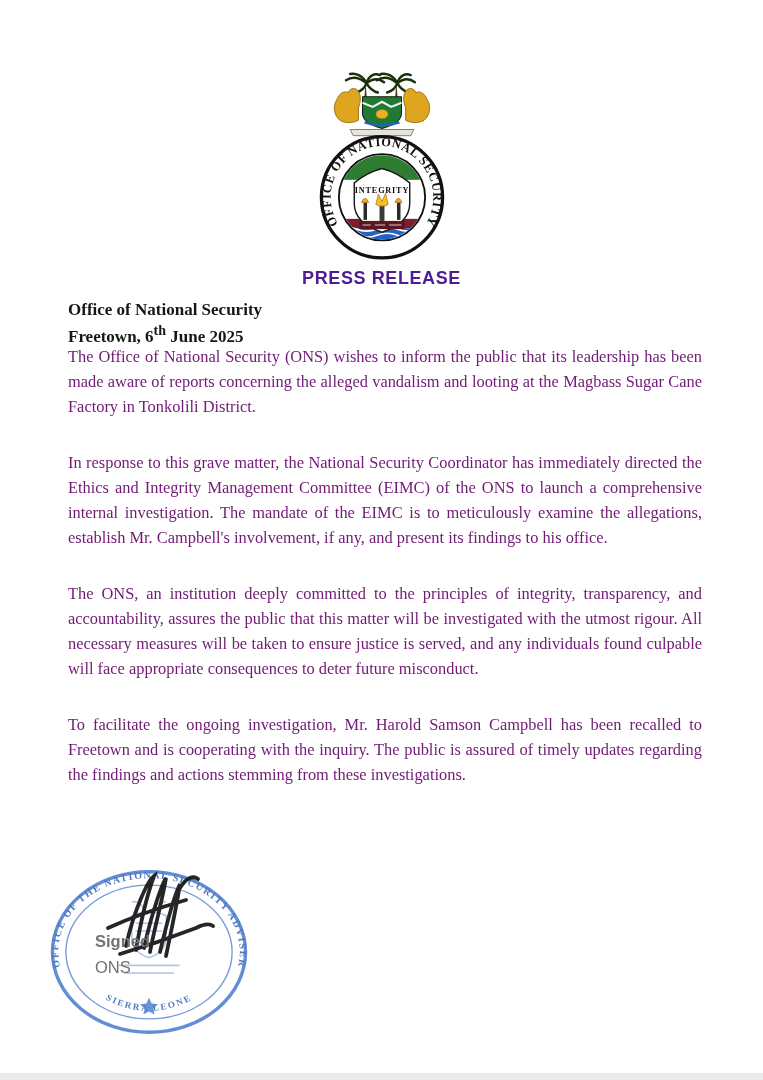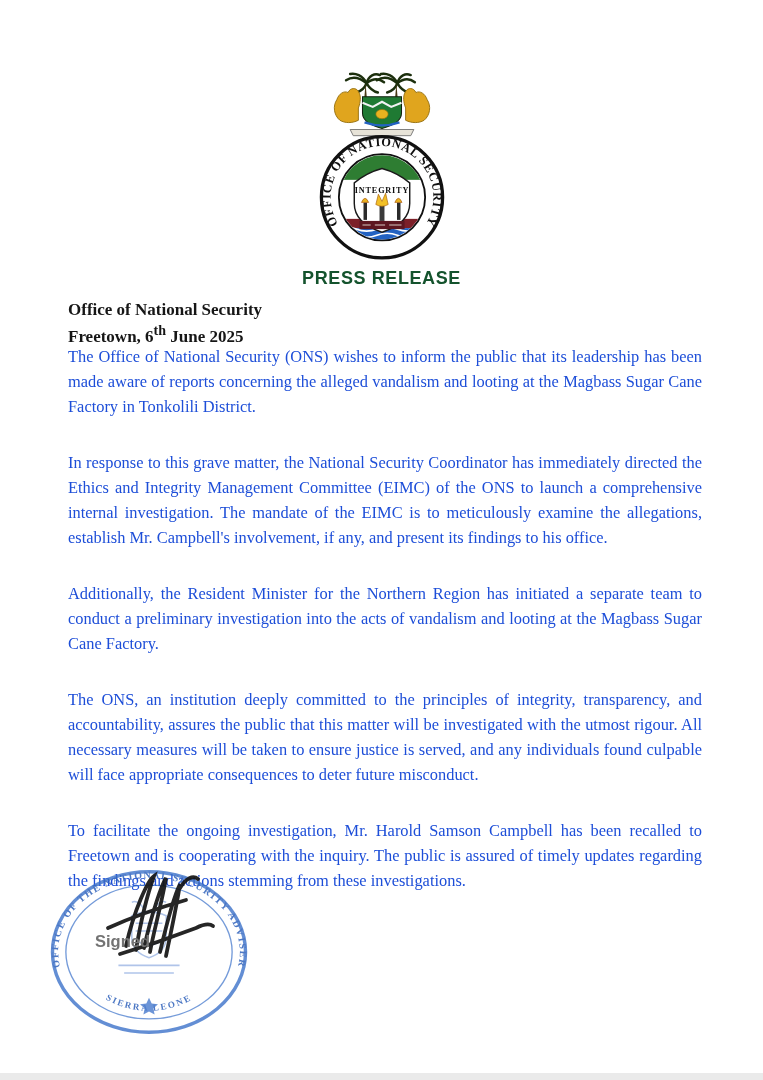--- a/index.html
+++ b/index.html
@@ -28,31 +28,31 @@
     font-family:"Liberation Serif", serif;
     font-weight:bold;font-size:8px;letter-spacing:0.8px;fill:#101010;
     text-anchor:middle;
   }
   
   .press-title{
     position:absolute;left:0;right:0;top:268px;
     text-align:center;
     font-family:"Liberation Sans", sans-serif;
     font-weight:bold;font-size:18px;letter-spacing:0.6px;
-    color:#14532d;
+    color:#4c1d95;
   }
   .header-block{
     position:absolute;left:68px;top:299px;
     font-weight:bold;font-size:17px;line-height:21px;color:#161616;
   }
   .header-block sup{font-size:14px;font-weight:bold;}
   
   .content{
     position:absolute;left:68px;top:344px;width:634px;
-    font-size:16.4px;line-height:25px;text-align:justify;color:#1d4ed8;
+    font-size:16.4px;line-height:25px;text-align:justify;color:#701a75;
   }
   .content p{margin:0 0 31px 0;}
   
   .stamp{
     position:absolute;left:42px;top:866px;
     width:214px;height:172px;opacity:0.88;
   }
   .stamp svg{width:100%;height:100%;display:block;}
   .stamp-ring-text{
     font-family:"Liberation Serif", serif;
@@ -157,21 +157,20 @@
   <div class="press-title">PRESS RELEASE</div>
 
   <div class="header-block">
     <div>Office of National Security</div>
     <div><span>Freetown, 6</span><sup>th</sup><span> June 2025</span></div>
   </div>
 
   <div class="content">
     <p>The Office of National Security (ONS) wishes to inform the public that its leadership has been made aware of reports concerning the alleged vandalism and looting at the Magbass Sugar Cane Factory in Tonkolili District.</p>
     <p>In response to this grave matter, the National Security Coordinator has immediately directed the Ethics and Integrity Management Committee (EIMC) of the ONS to launch a comprehensive internal investigation. The mandate of the EIMC is to meticulously examine the allegations, establish Mr. Campbell's involvement, if any, and present its findings to his office.</p>
-    <p>Additionally, the Resident Minister for the Northern Region has initiated a separate team to conduct a preliminary investigation into the acts of vandalism and looting at the Magbass Sugar Cane Factory.</p>
     <p>The ONS, an institution deeply committed to the principles of integrity, transparency, and accountability, assures the public that this matter will be investigated with the utmost rigour. All necessary measures will be taken to ensure justice is served, and any individuals found culpable will face appropriate consequences to deter future misconduct.</p>
     <p>To facilitate the ongoing investigation, Mr. Harold Samson Campbell has been recalled to Freetown and is cooperating with the inquiry. The public is assured of timely updates regarding the findings and actions stemming from these investigations.</p>
   </div>
 
   <div class="stamp">
     <svg viewBox="0 0 220 180" xmlns="http://www.w3.org/2000/svg">
       <defs>
         <path id="stampTopArc" d="M 20.7 116 A 95 77 0 1 1 199.3 116"></path>
         <path id="stampBottomArc" d="M 38 112 A 78 64 0 0 0 182 112"></path>
       </defs>
@@ -202,16 +201,17 @@
         <path d="M64 86 C 72 52 80 26 84 18 C 80 44 74 70 70 90"></path>
         <path d="M84 22 C 90 12 97 9 102 13"></path>
         <path d="M12 62 C 34 52 62 42 90 34"></path>
         <path d="M24 88 C 44 82 74 72 100 62 C 108 58 113 57 117 60"></path>
       </g>
     </svg>
   </div>
 
   <div class="sig-text">
     <div class="signed">Signed</div>
+    <div>ONS</div>
   </div>
 
   <div class="scan-edge"></div>
 </div>
 
 </body></html>

